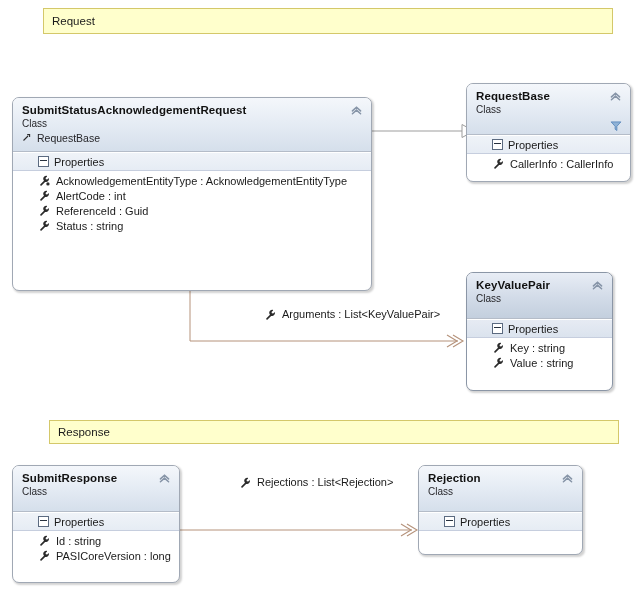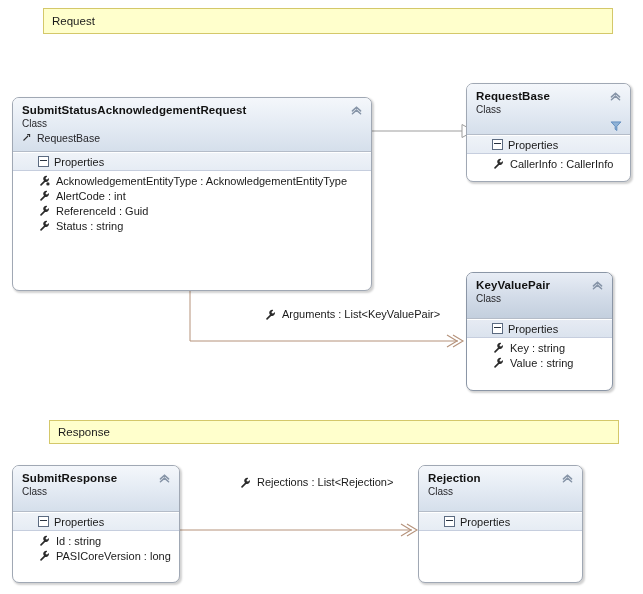--- a/index.html
+++ b/index.html
@@ -324,21 +324,21 @@
     </div>
     <div class="member">
       <svg class="wrench" viewBox="0 0 16 16">
         <path d="M11.2 1.2a4.3 4.3 0 0 0-4 7.1L2.1 13.4a1.2 1.2 0 0 0 1.7 1.7l5.1-5.1a4.3 4.3 0 0 0 5.3-5.6l-2.3 2.3-1.9-.5-.5-1.9 2.3-2.3a4.4 4.4 0 0 0-.6-.8z" fill="#2b2b2b"></path>
       </svg>
       <span>PASICoreVersion : long</span>
     </div>
   </div>
 </div>
 
-<div class="cls" style="left:418px; top:465px; width:165px; height:118px;">
+<div class="cls" style="left:418px; top:465px; width:165px; height:90px;">
   <div class="cls-head" style="padding-bottom:12px;">
     <div class="cls-title">Rejection</div>
     <div class="cls-stereotype">Class</div>
     <svg class="chev" viewBox="0 0 16 16">
       <path d="M3 8.5 L8 4 L13 8.5" stroke="#8795a8" stroke-width="1.9" fill="none" stroke-linecap="round"></path>
       <path d="M3 12 L8 7.5 L13 12" stroke="#8795a8" stroke-width="1.9" fill="none" stroke-linecap="round"></path>
     </svg>
   </div>
   <div class="compart">
     <span class="plusminus"></span>

